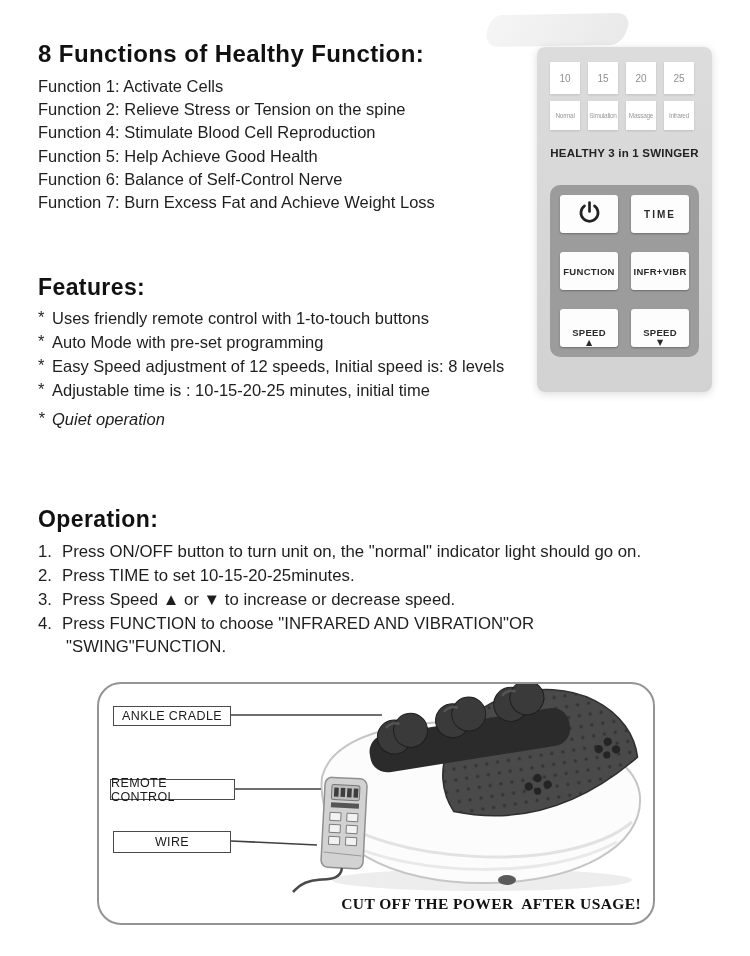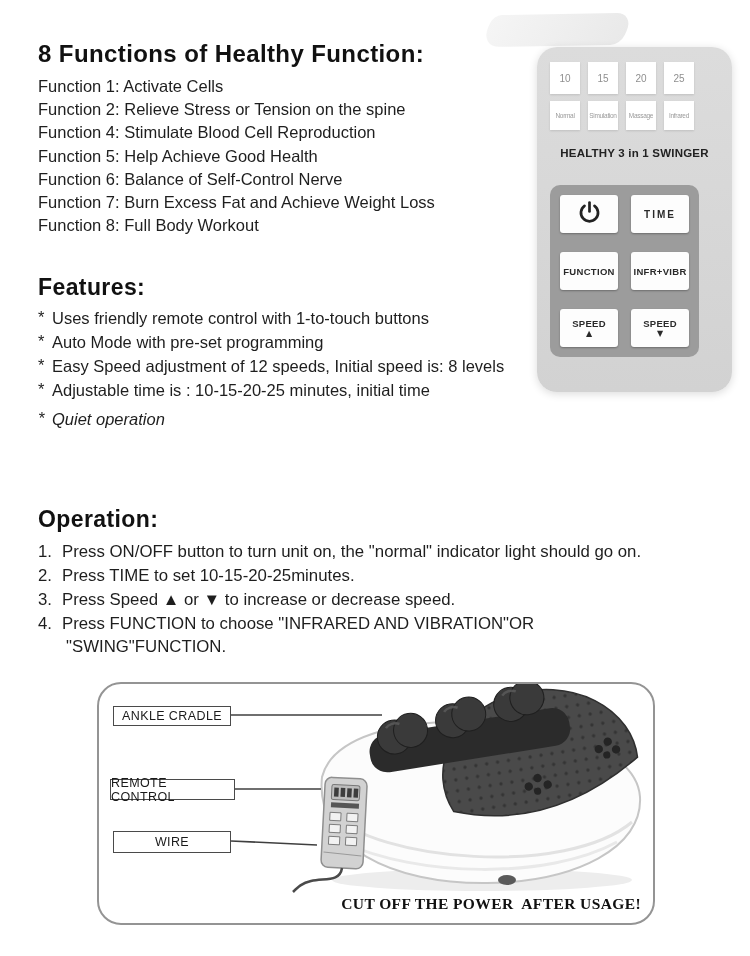--- a/index.html
+++ b/index.html
@@ -29,40 +29,40 @@
   .gap-top{margin-top:5px;font-style:italic;}
   
   .op-list{position:absolute;left:38px;top:540px;width:700px;}
   .op-line{font-size:16.8px;line-height:24px;white-space:nowrap;}
   .op-num{display:inline-block;width:24px;}
   .op-cont{font-size:16.8px;line-height:22px;padding-left:28px;white-space:nowrap;}
   
   .remote{
     position:absolute;left:537px;top:47px;width:175px;height:345px;
     background:linear-gradient(180deg,#dcdcdc,#d2d2d2);
-    border-radius:20px;box-shadow:0 2px 8px rgba(0,0,0,.14);padding-left:20px;
+    border-radius:8px;box-shadow:0 2px 8px rgba(0,0,0,.14);
   }
   .ind-row{position:absolute;left:13px;display:flex;gap:8px;}
   .ind-row.nums{top:15px;}
   .ind-row.modes{top:54px;}
   .ind-cell{
     width:30px;background:#fff;box-shadow:0 1px 2px rgba(0,0,0,.12);
     display:flex;align-items:center;justify-content:center;
   }
   .nums .ind-cell{height:32px;font-size:10px;color:#8f8f8f;}
   .modes .ind-cell{height:29px;font-size:6.5px;color:#9a9a9a;letter-spacing:-.3px;overflow:hidden;}
   .remote-title{position:absolute;left:0;top:100px;width:100%;text-align:center;
     font-size:11.5px;font-weight:bold;color:#222;letter-spacing:.2px;}
   .panel{position:absolute;left:13px;top:138px;width:149px;height:172px;
     background:#9c9c9c;border-radius:10px;}
   .rbtn{position:absolute;width:58px;height:38px;background:#fdfdfd;border-radius:3px;
     box-shadow:0 1px 2px rgba(0,0,0,.3);display:flex;flex-direction:column;
     align-items:center;justify-content:center;color:#2a2a2a;}
   .rbtn.c1{left:10px;} .rbtn.c2{left:81px;}
-  .rbtn.r1{top:10px;} .rbtn.r2{top:67px;} .rbtn.r3{top:124px;}
+  .rbtn.r1{top:10px;} .rbtn.r2{top:67px;} .rbtn.r3{top:124px;justify-content:flex-end;}
   .rbtn .lbl{font-size:9.5px;font-weight:bold;letter-spacing:.3px;}
   .rbtn .lbl-time{font-size:10px;font-weight:bold;letter-spacing:2px;}
   .rbtn .tri{font-family:"DejaVu Sans",sans-serif;font-size:8px;line-height:9px;}
   
   .diagram{position:absolute;left:97px;top:682px;width:558px;height:243px;
     border:2px solid #949494;border-radius:24px;box-sizing:border-box;padding-left:12px;}
   .diagram svg{position:absolute;left:0;top:0;}
   .dlabel{position:absolute;background:#fff;border:1.5px solid #4a4a4a;
     display:flex;align-items:center;justify-content:center;
     font-size:12.5px;letter-spacing:.4px;color:#1a1a1a;box-sizing:border-box;}
@@ -81,21 +81,20 @@
   <div class="swoosh"></div>
 
   <div class="h-main">8 Functions of Healthy Function:</div>
   <div class="fn-list">
     <div class="fn-line">Function 1: Activate Cells</div>
     <div class="fn-line">Function 2: Relieve Stress or Tension on the spine</div>
     <div class="fn-line">Function 4: Stimulate Blood Cell Reproduction</div>
     <div class="fn-line">Function 5: Help Achieve Good Health</div>
     <div class="fn-line">Function 6: Balance of Self-Control Nerve</div>
     <div class="fn-line">Function 7: Burn Excess Fat and Achieve Weight Loss</div>
-    <div class="fn-line">Function 8: Full Body Workout</div>
   </div>
 
   <div class="remote">
     <div class="ind-row nums">
       <div class="ind-cell">10</div>
       <div class="ind-cell">15</div>
       <div class="ind-cell">20</div>
       <div class="ind-cell">25</div>
     </div>
     <div class="ind-row modes">

